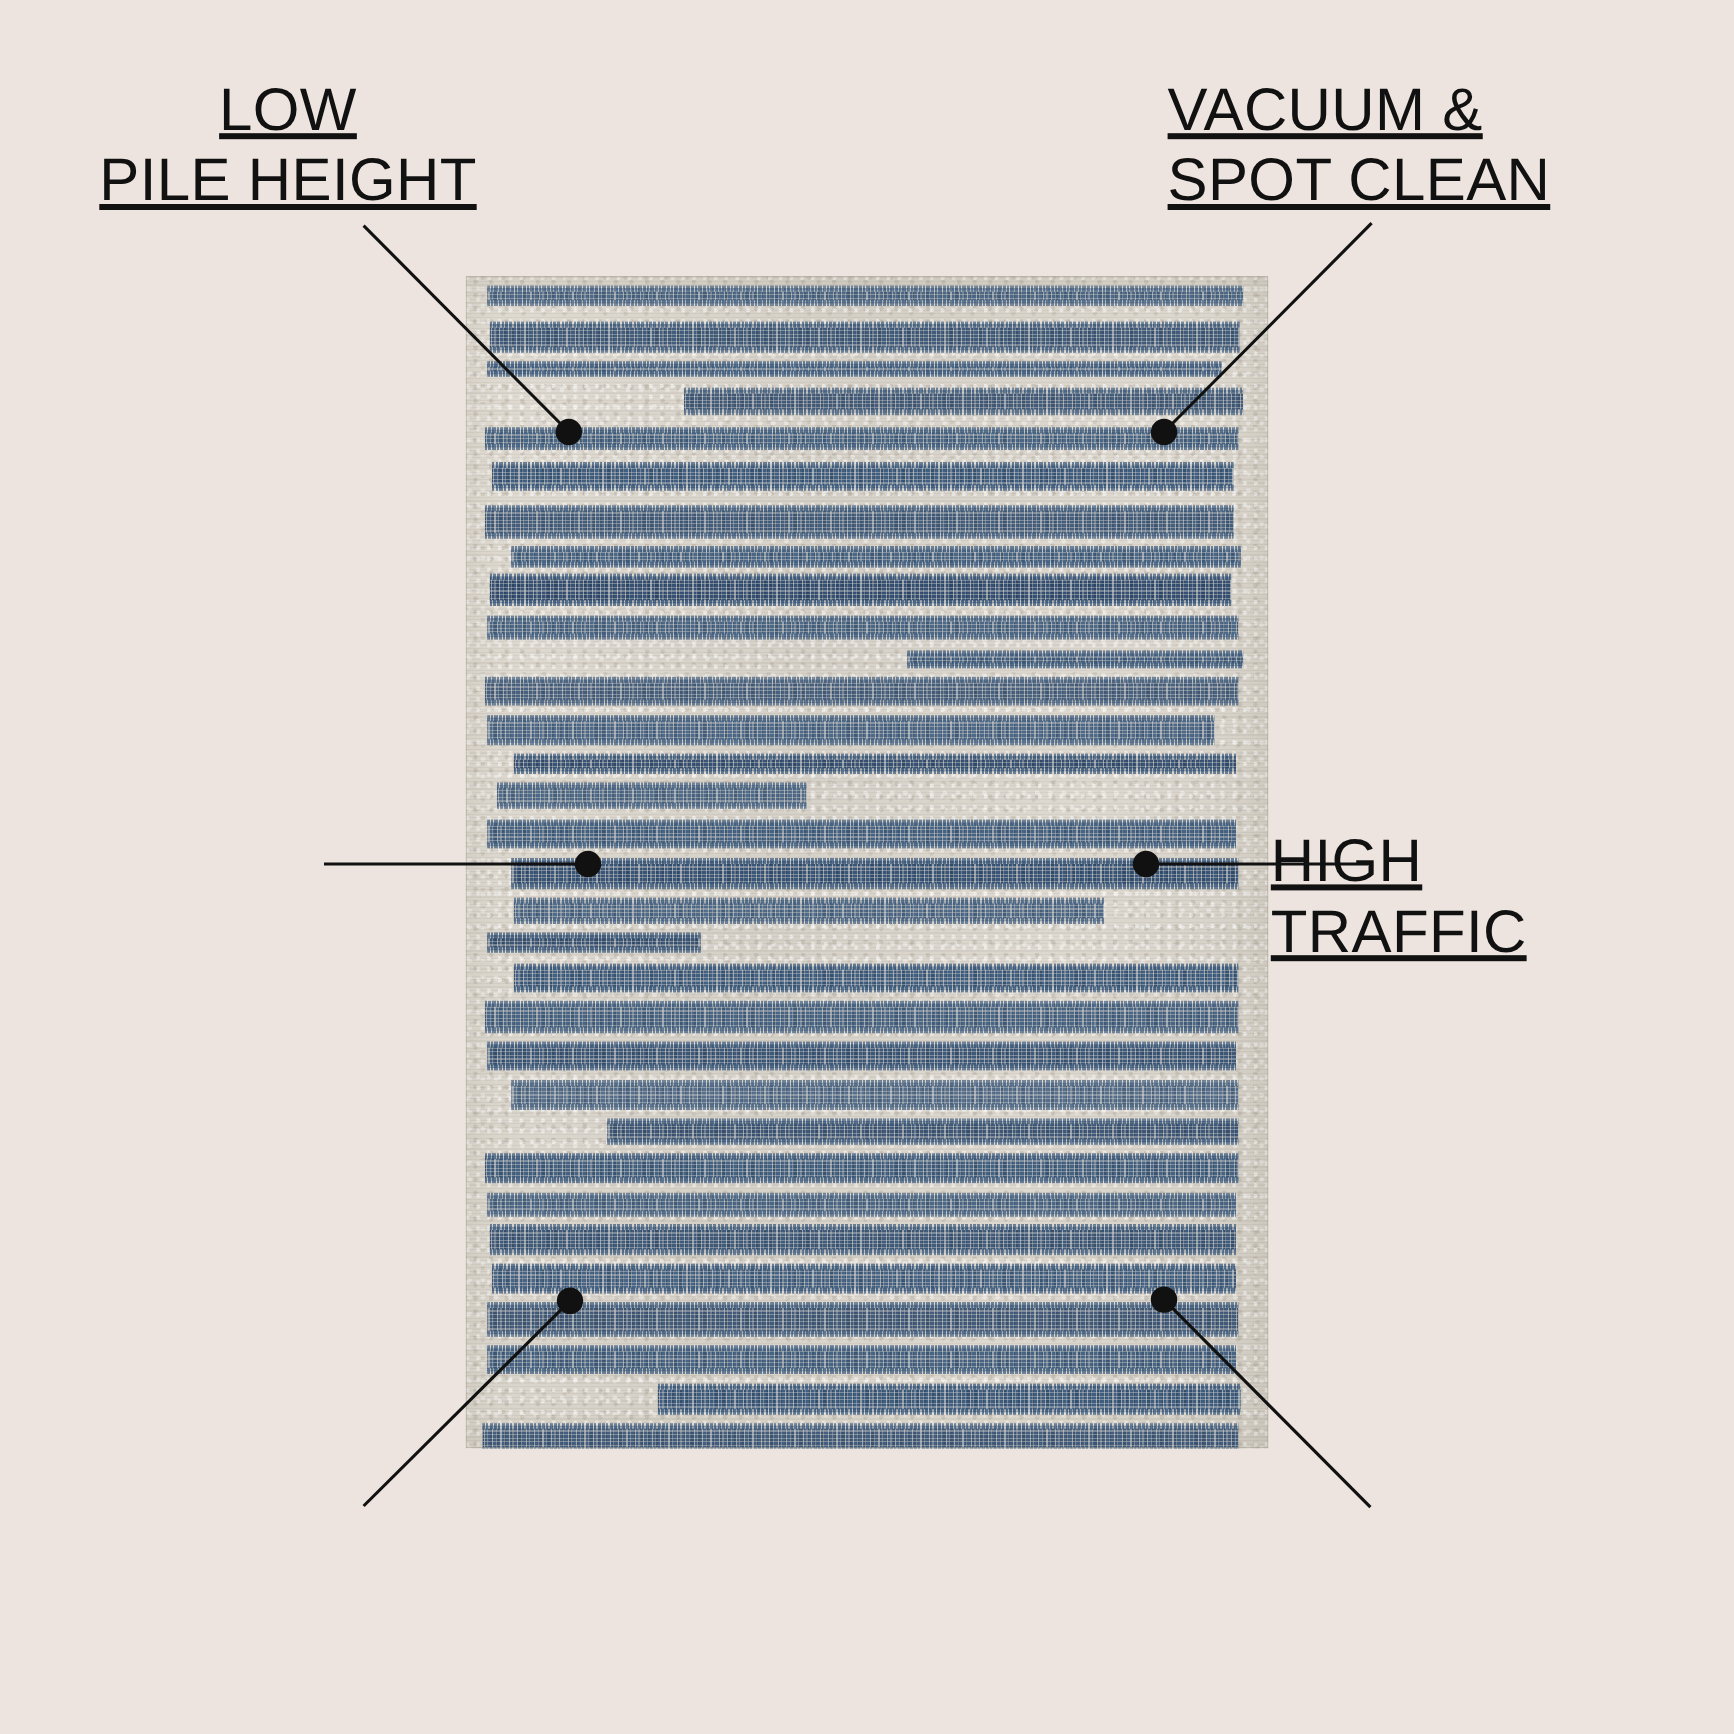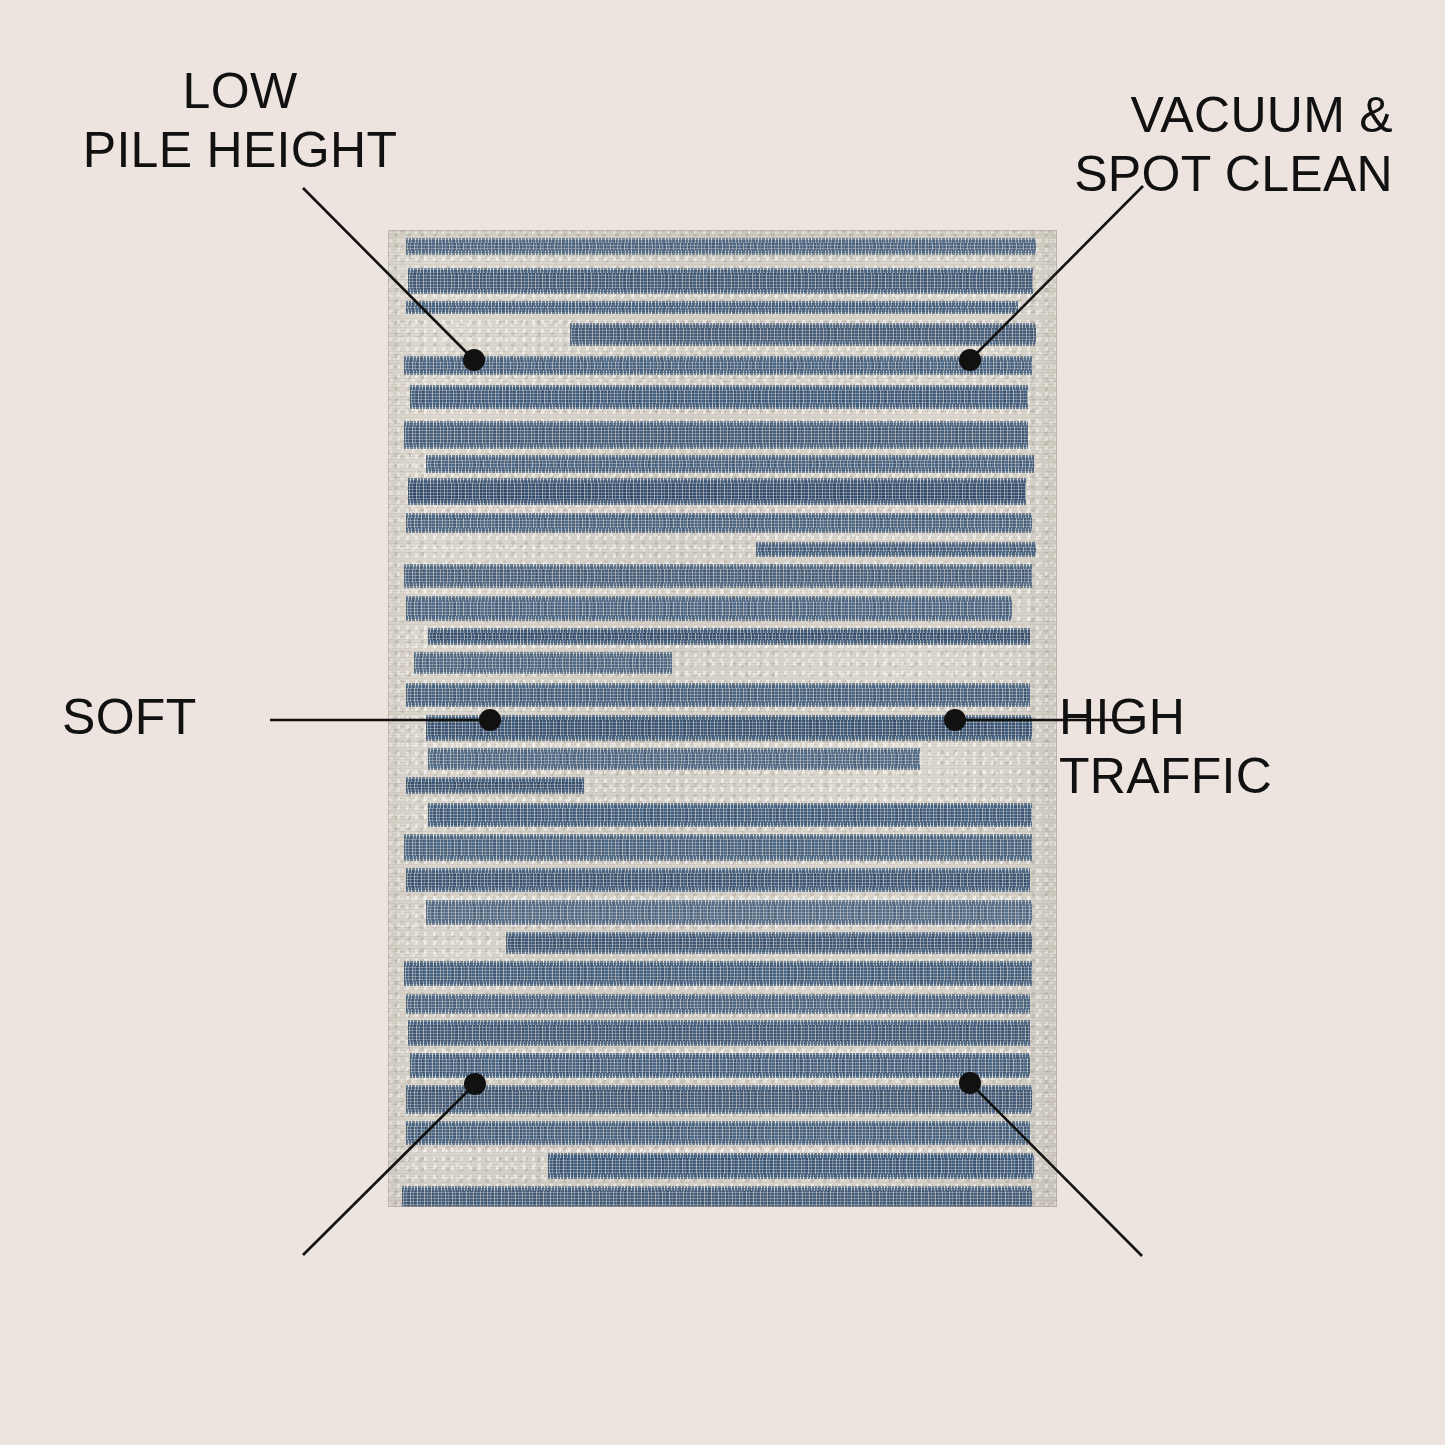--- a/index.html
+++ b/index.html
@@ -104,23 +104,24 @@
     pointer-events: none;
   }
   .callout-label {
     position: absolute;
     color: #111111;
     font-size: 50px;
     line-height: 1.18;
     letter-spacing: 0.3px;
     white-space: pre-line;
     font-weight: 400;
+    text-decoration: underline;
   }
   .cl-tl { left: 60px;  top: 62px;   width: 360px; text-align: center; }
-  .cl-tr { right: 52px; top: 62px;   width: 420px; text-align: right; margin-top: 24px; }
+  .cl-tr { right: 52px; top: 62px;   width: 420px; text-align: left; }
   .cl-ml { left: 62px;  top: 688px;  width: 230px; text-align: left; }
   .cl-mr { right: 56px; top: 688px;  width: 330px; text-align: left; }
   .cl-bl { left: 56px;  top: 1272px; width: 330px; text-align: center; }
   .cl-br { right: 52px; top: 1272px; width: 420px; text-align: center; }
 </style>
 </head>
 <body>
 
 <div id="stage">
 
@@ -177,20 +178,19 @@
         <circle cx="970" cy="1083" r="11"></circle>
       </g>
   </svg>
 
   <div class="callout-label cl-tl">LOW
 PILE HEIGHT</div>
 
   <div class="callout-label cl-tr">VACUUM &amp;
 SPOT CLEAN</div>
 
-  <div class="callout-label cl-ml">SOFT</div>
 
   <div class="callout-label cl-mr">HIGH
 TRAFFIC</div>
 
 
 
 </div>
 
 </body></html>

